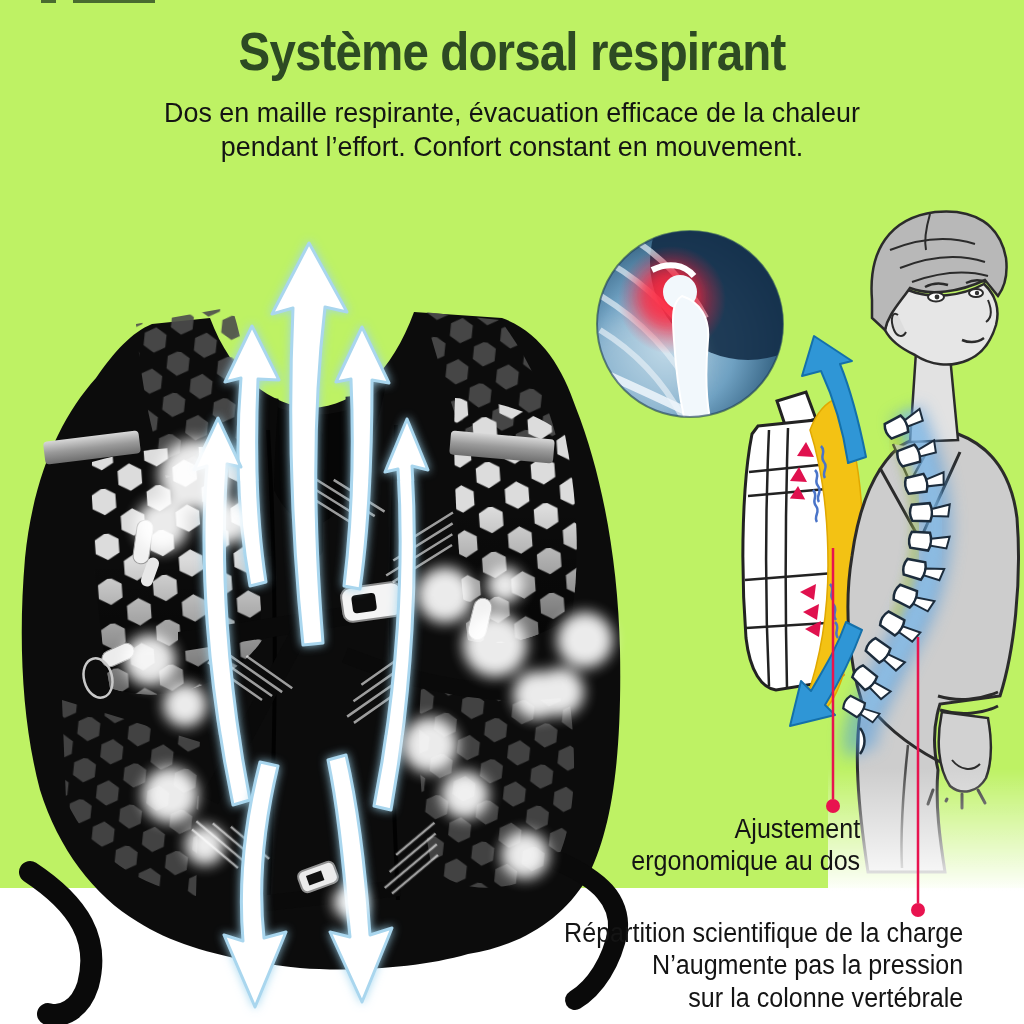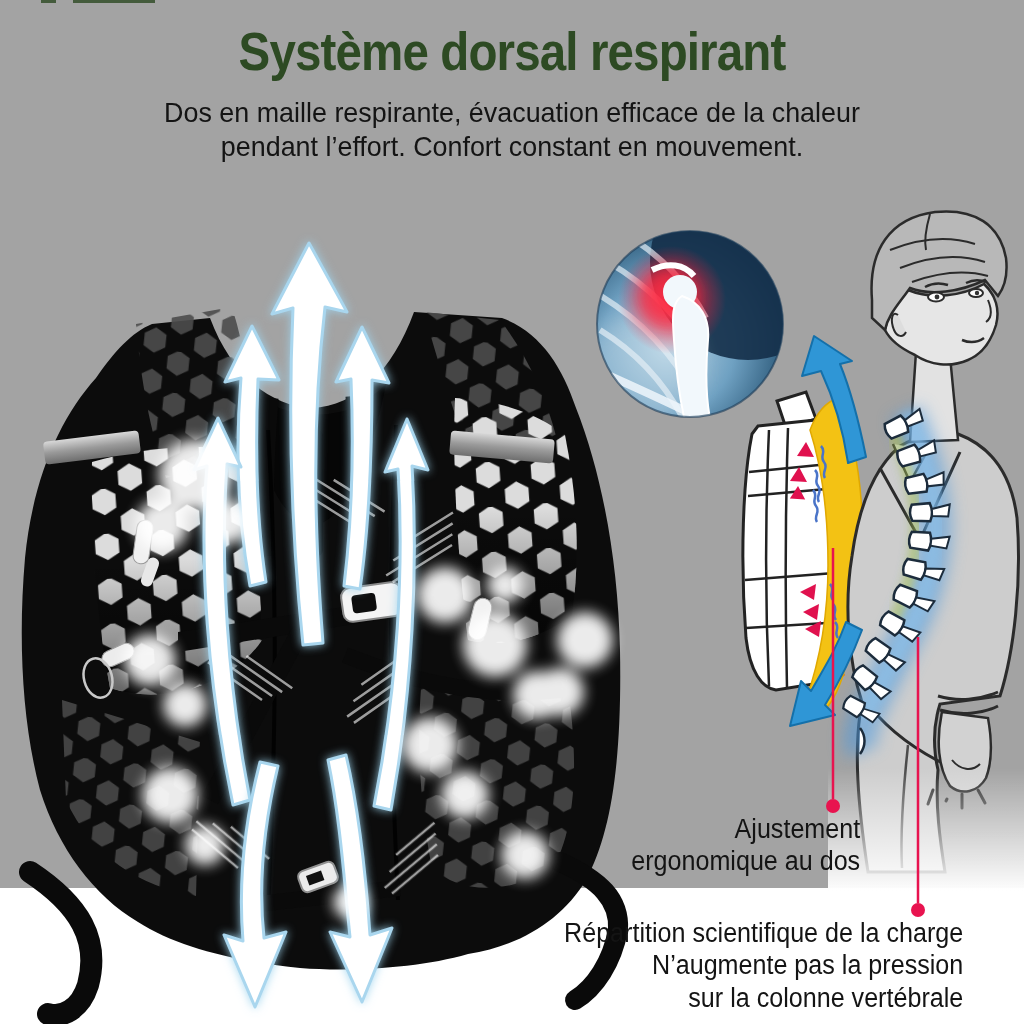--- a/index.html
+++ b/index.html
@@ -1,17 +1,17 @@
 <!DOCTYPE html>
 <html><head>
 <meta charset="utf-8">
 <style>
   html,body{margin:0;padding:0;background:#fff;}
   body{width:1024px;height:1024px;overflow:hidden;font-family:"Liberation Sans",sans-serif;}
-  .stage{position:relative;width:1024px;height:888px;background:#a3a3a3;}
+  .stage{position:relative;width:1024px;height:888px;background:#bef264;}
   svg.art{position:absolute;left:0;top:0;}
   .title{position:absolute;top:20px;left:0;width:100%;text-align:center;margin:0;
          font-size:54px;font-weight:700;letter-spacing:-1px;color:#2d4a23;
          transform:scaleX(.88);transform-origin:50% 50%;line-height:1.15;}
   .subtitle{position:absolute;top:96px;left:0;width:100%;text-align:center;
          font-size:28px;line-height:1.22;color:#141414;font-weight:500;
          transform:scaleX(.96);transform-origin:50% 50%;}
   .callout{position:absolute;text-align:right;color:#141414;font-size:27px;line-height:1.2;
          transform:scaleX(.93);transform-origin:100% 0%;}
   .callout.ergo{top:813px;right:164px;}

